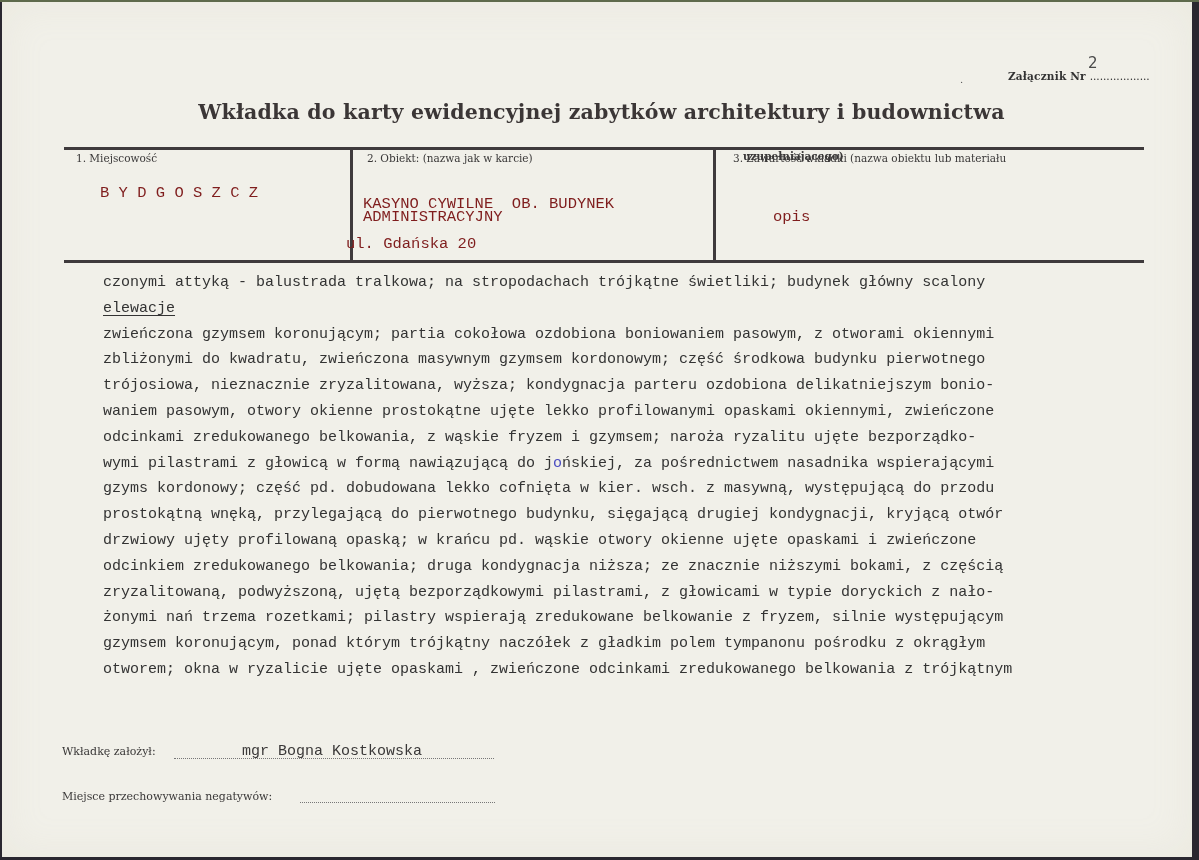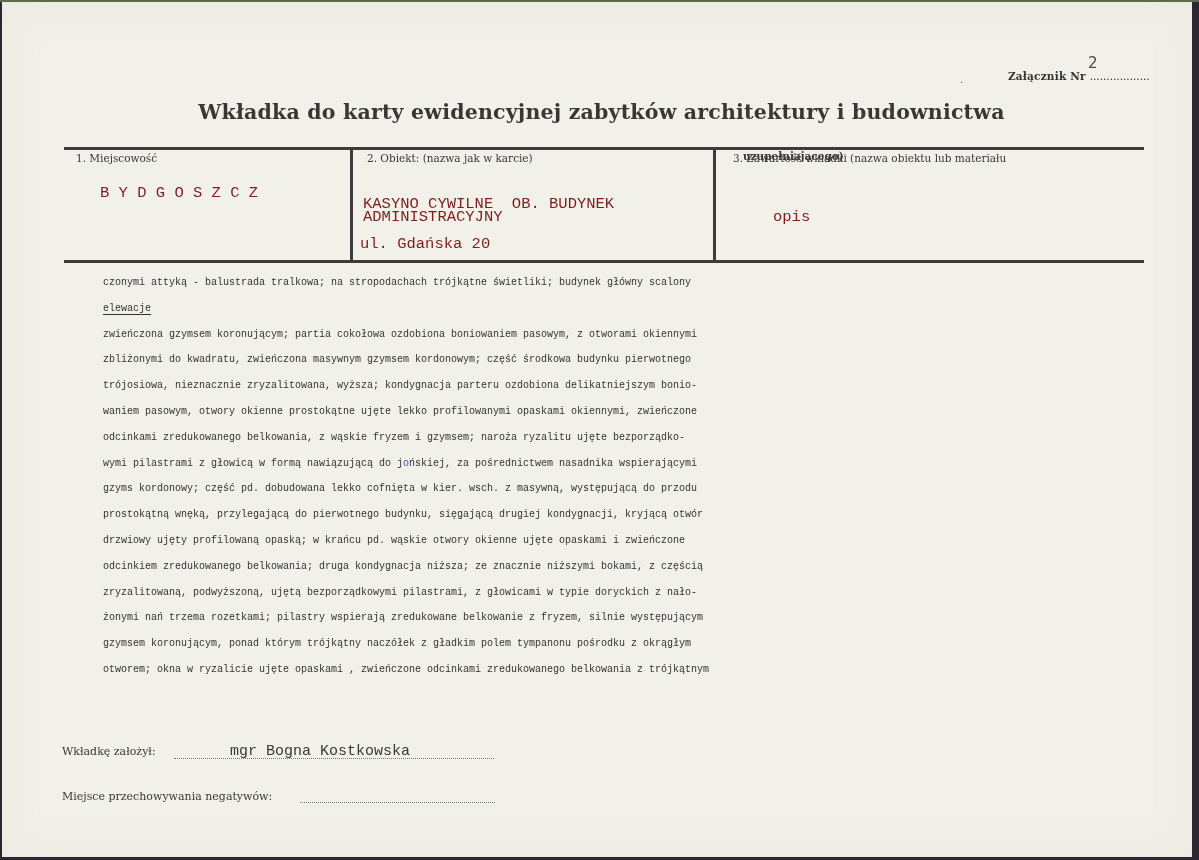--- a/index.html
+++ b/index.html
@@ -38,28 +38,28 @@
 
   .label {
     position: absolute; font-size: 10.5px; color: #3a3838;
   }
   .field {
     position: absolute; font-size: 15.5px; color: #7f1d1d; white-space: pre;
   }
 
   .body-text {
     position: absolute; left: 101px; top: 268px; width: 1010px;
-    font-size: 10px; color: #333; line-height: 25.8px;
+    font-size: 15px; color: #333; line-height: 25.8px;
   }
   .body-text .line { white-space: pre; height: 25.8px; }
   .body-text .u { text-decoration: underline; text-underline-offset: 3px; text-align: right; }
   .blue { color: #4a4cc0; }
 
   .footer-label { position: absolute; font-size: 11px; color: #3a3838; }
-  .footer-val { position: absolute; font-size: 15px; color: #3a3838; }
+  .footer-val { position: absolute; font-size: 15px; color: #3a3838; margin-left: 12px; }
   .dotted { position: absolute; border-bottom: 1px dotted #777; height: 1px; }
 </style>
 </head>
 <body>
 
 <div class="top-green"></div>
 <div class="sheet">
 
   <div class="page-num">2</div>
   <div class="dot-mark serif">.</div>
@@ -74,21 +74,21 @@
   <div class="hline" style="left:62px; top:258px; width:1080px;"></div>
   <div class="vline" style="left:348px; top:146px; height:113px;"></div>
   <div class="vline" style="left:711px; top:146px; height:113px;"></div>
 
   <div class="label serif" style="left:74px; top:150px;">1. Miejscowość</div>
   <div class="field mono" style="left:98px; top:182px;">B Y D G O S Z C Z</div>
 
   <div class="label serif" style="left:365px; top:150px;text-align:right;">2. Obiekt: (nazwa jak w karcie)</div>
   <div class="field mono" style="left:361px; top:193px;">KASYNO CYWILNE  OB. BUDYNEK</div>
   <div class="field mono" style="left:361px; top:206px;">ADMINISTRACYJNY</div>
-  <div class="field mono" style="left:358px; top:233px;">ul. Gdańska 20</div>
+  <div class="field mono" style="left:344px; top:233px;">ul. Gdańska 20</div>
 
   <div class="label serif" style="left:731px; top:150px;">3. Zawartość wkładki (nazwa obiektu lub materiału</div>
   <div class="label serif" style="left:741px; top:148px;font-weight:bold;">uzupełniającego)</div>
   <div class="field mono" style="left:771px; top:206px;text-align:right;">opis</div>
 
   <div class="body-text mono">
     <div class="line">czonymi attyką - balustrada tralkowa; na stropodachach trójkątne świetliki; budynek główny scalony</div>
     <div class="line"><span class="u">elewacje</span></div>
     <div class="line">zwieńczona gzymsem koronującym; partia cokołowa ozdobiona boniowaniem pasowym, z otworami okiennymi</div>
     <div class="line">zbliżonymi do kwadratu, zwieńczona masywnym gzymsem kordonowym; część środkowa budynku pierwotnego</div>

